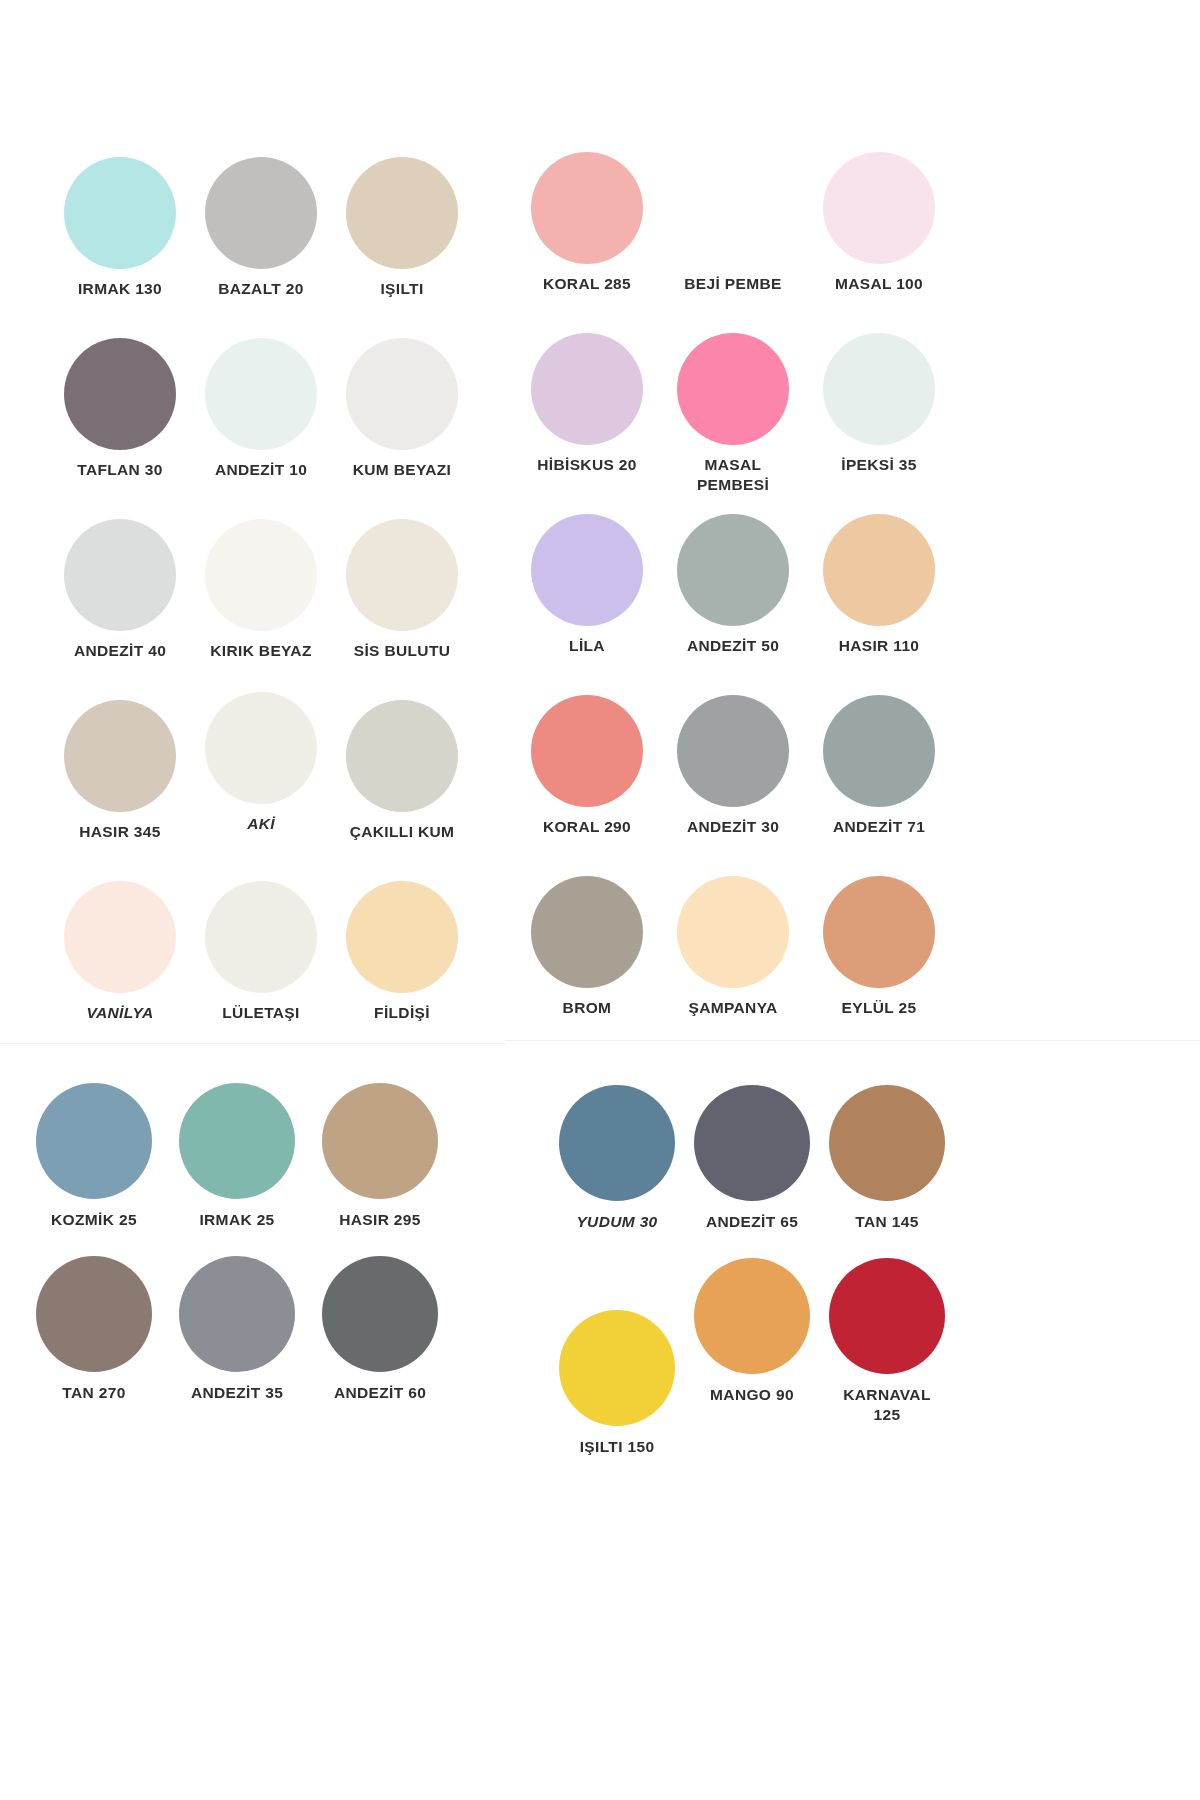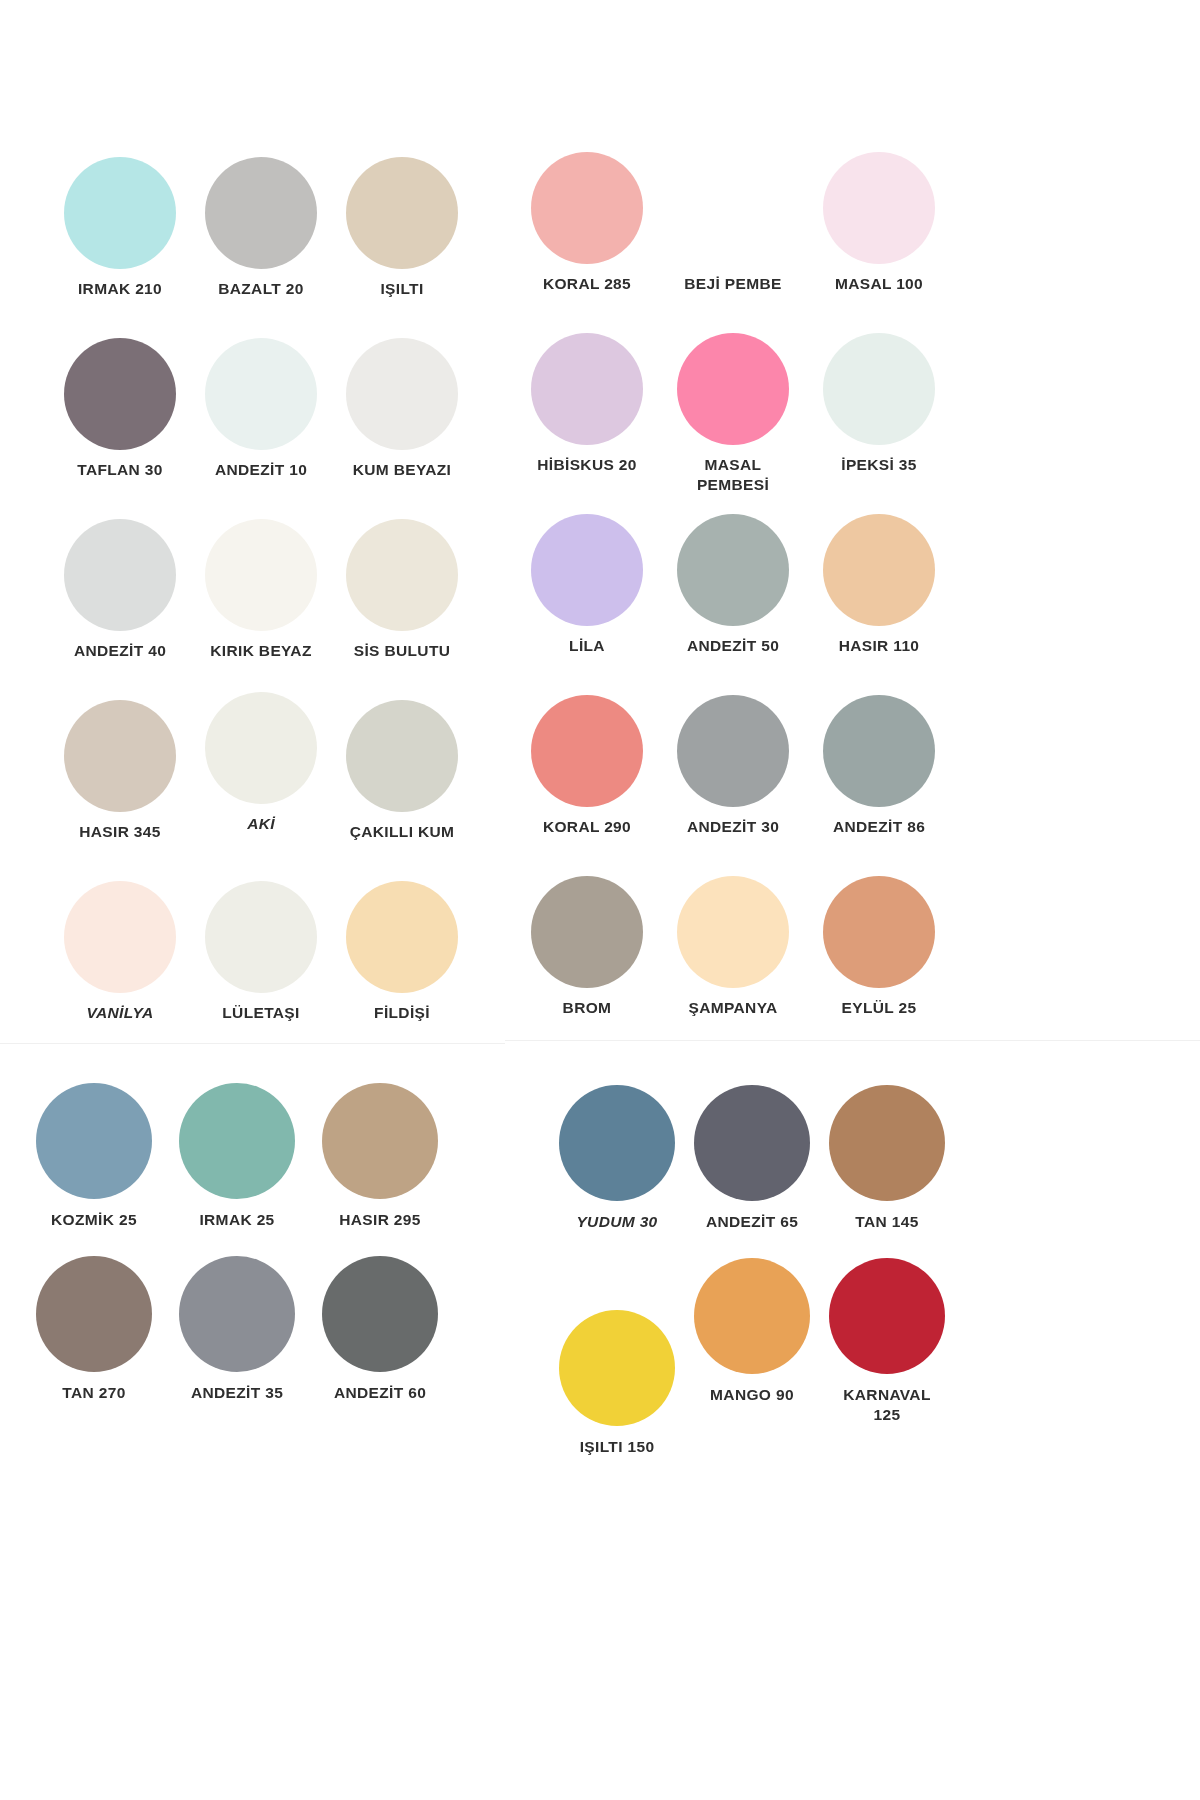--- a/index.html
+++ b/index.html
@@ -87,21 +87,21 @@
 <div id="swatch-page">
 
   <div class="seam left-seam"></div>
   <div class="seam right-seam"></div>
 
   <div class="section group-top">
 
     <div class="swatch-grid" id="grid-upper-left" style="position: absolute; left: 0px; top: 0px; width: 1200px;">
         <div class="swatch" style="left: 45px; top: 157px;">
           <span class="swatch-dot" title="IRMAK 130" style="background: rgb(181, 230, 230);"></span>
-          <span class="swatch-label">IRMAK 210</span>
+          <span class="swatch-label">IRMAK 130</span>
         </div>
         <div class="swatch" style="left: 186px; top: 157px;">
           <span class="swatch-dot" title="BAZALT 20" style="background: rgb(192, 191, 189);"></span>
           <span class="swatch-label">BAZALT 20</span>
         </div>
         <div class="swatch" style="left: 327px; top: 157px;">
           <span class="swatch-dot" title="KUMTAŞI" style="background: rgb(221, 207, 186);"></span>
           <span class="swatch-label">IŞILTI</span>
         </div>
         <div class="swatch" style="left: 45px; top: 338px;">
@@ -196,21 +196,21 @@
         <div class="swatch" style="left: 512px; top: 695px;">
           <span class="swatch-dot" title="KORAL 290" style="background: rgb(237, 138, 130);"></span>
           <span class="swatch-label">KORAL 290</span>
         </div>
         <div class="swatch" style="left: 658px; top: 695px;">
           <span class="swatch-dot" title="ANDEZİT 30" style="background: rgb(158, 162, 163);"></span>
           <span class="swatch-label">ANDEZİT 30</span>
         </div>
         <div class="swatch" style="left: 804px; top: 695px;">
           <span class="swatch-dot" title="ANDEZİT 55" style="background: rgb(154, 166, 165);"></span>
-          <span class="swatch-label">ANDEZİT 86</span>
+          <span class="swatch-label">ANDEZİT 71</span>
         </div>
         <div class="swatch" style="left: 512px; top: 876px;">
           <span class="swatch-dot" title="BROM" style="background: rgb(169, 160, 148);"></span>
           <span class="swatch-label">BROM</span>
         </div>
         <div class="swatch" style="left: 658px; top: 876px;">
           <span class="swatch-dot" title="ŞAMPANYA" style="background: rgb(252, 226, 188);"></span>
           <span class="swatch-label">ŞAMPANYA</span>
         </div>
         <div class="swatch" style="left: 804px; top: 876px;">

